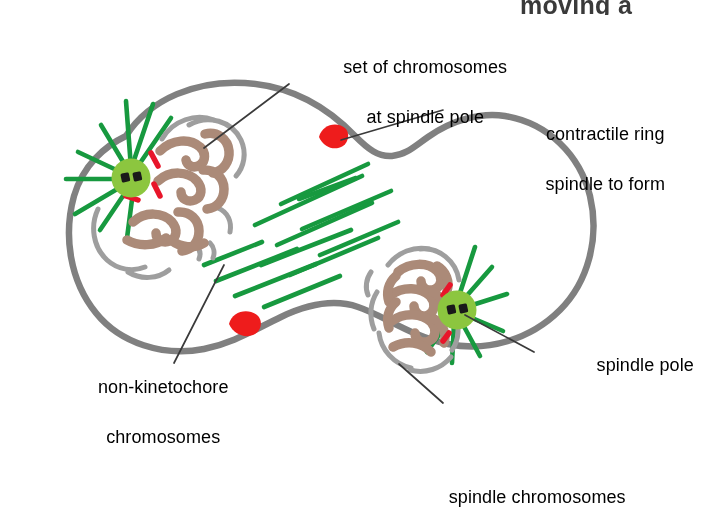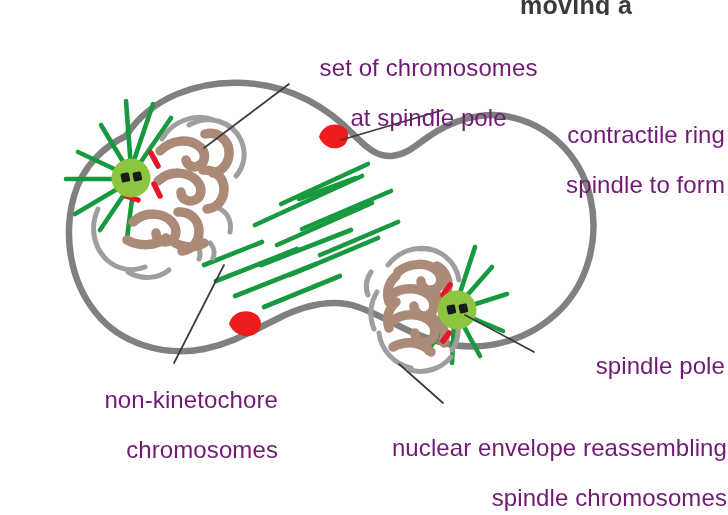--- a/index.html
+++ b/index.html
@@ -20,29 +20,29 @@
   }
   #stage svg {
     position: absolute;
     top: 0;
     left: 0;
     width: 728px;
     height: 515px;
   }
   .lbl {
     position: absolute;
-    color: #701a75;
-    font-size: 24px;
+    color: #000000;
+    font-size: 18px;
     line-height: 25px;
     letter-spacing: 0.1px;
     white-space: pre;
     font-family: "Liberation Sans", sans-serif;
   }
   .lbl.center { text-align: center; }
-  .lbl.left   { text-align: right; }
+  .lbl.left   { text-align: center; }
   .title-top {
     position: absolute;
     font-weight: bold;
     font-size: 25px;
     color: #3a3a3a;
     letter-spacing: 0.3px;
     white-space: pre;
     overflow: hidden;
     font-family: "Liberation Sans", sans-serif;
   }
@@ -213,22 +213,22 @@
   <div class="lbl left" style="left:465px; top:97px; width:260px;">
     <span>contractile ring</span><br>
     <span>spindle to form</span>
   </div>
 
   <div class="lbl left" style="left:545px; top:328px; width:180px;">
     <span>spindle pole</span>
   </div>
 
   <div class="lbl left" style="left:327px; top:410px; width:400px;">
-    <span>nuclear envelope reassembling</span><br>
+    <br>
     <span>spindle chromosomes</span>
   </div>
 
-  <div class="lbl left" style="left:28px; top:362px; width:250px;">
+  <div class="lbl left" style="left:28px; top:350px; width:250px;">
     <span>non-kinetochore</span><br>
     <span>chromosomes</span>
   </div>
 
 </div>
 
 </body></html>

